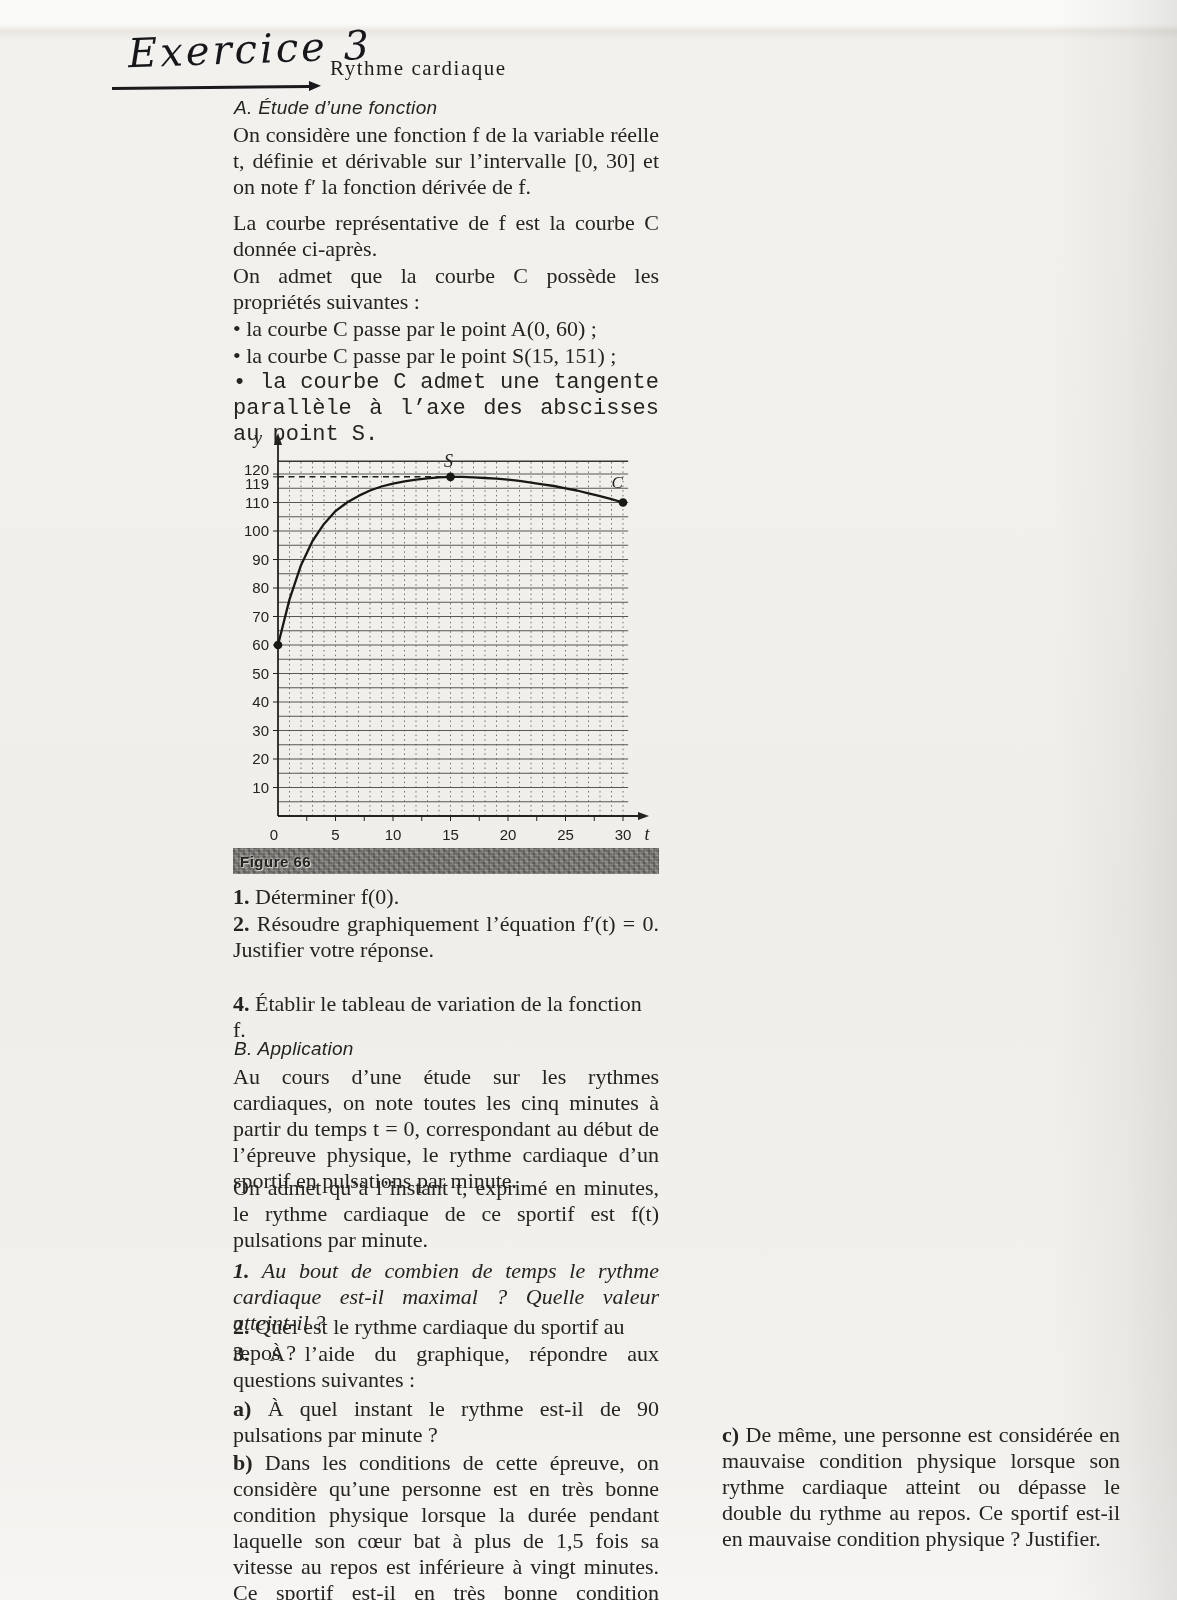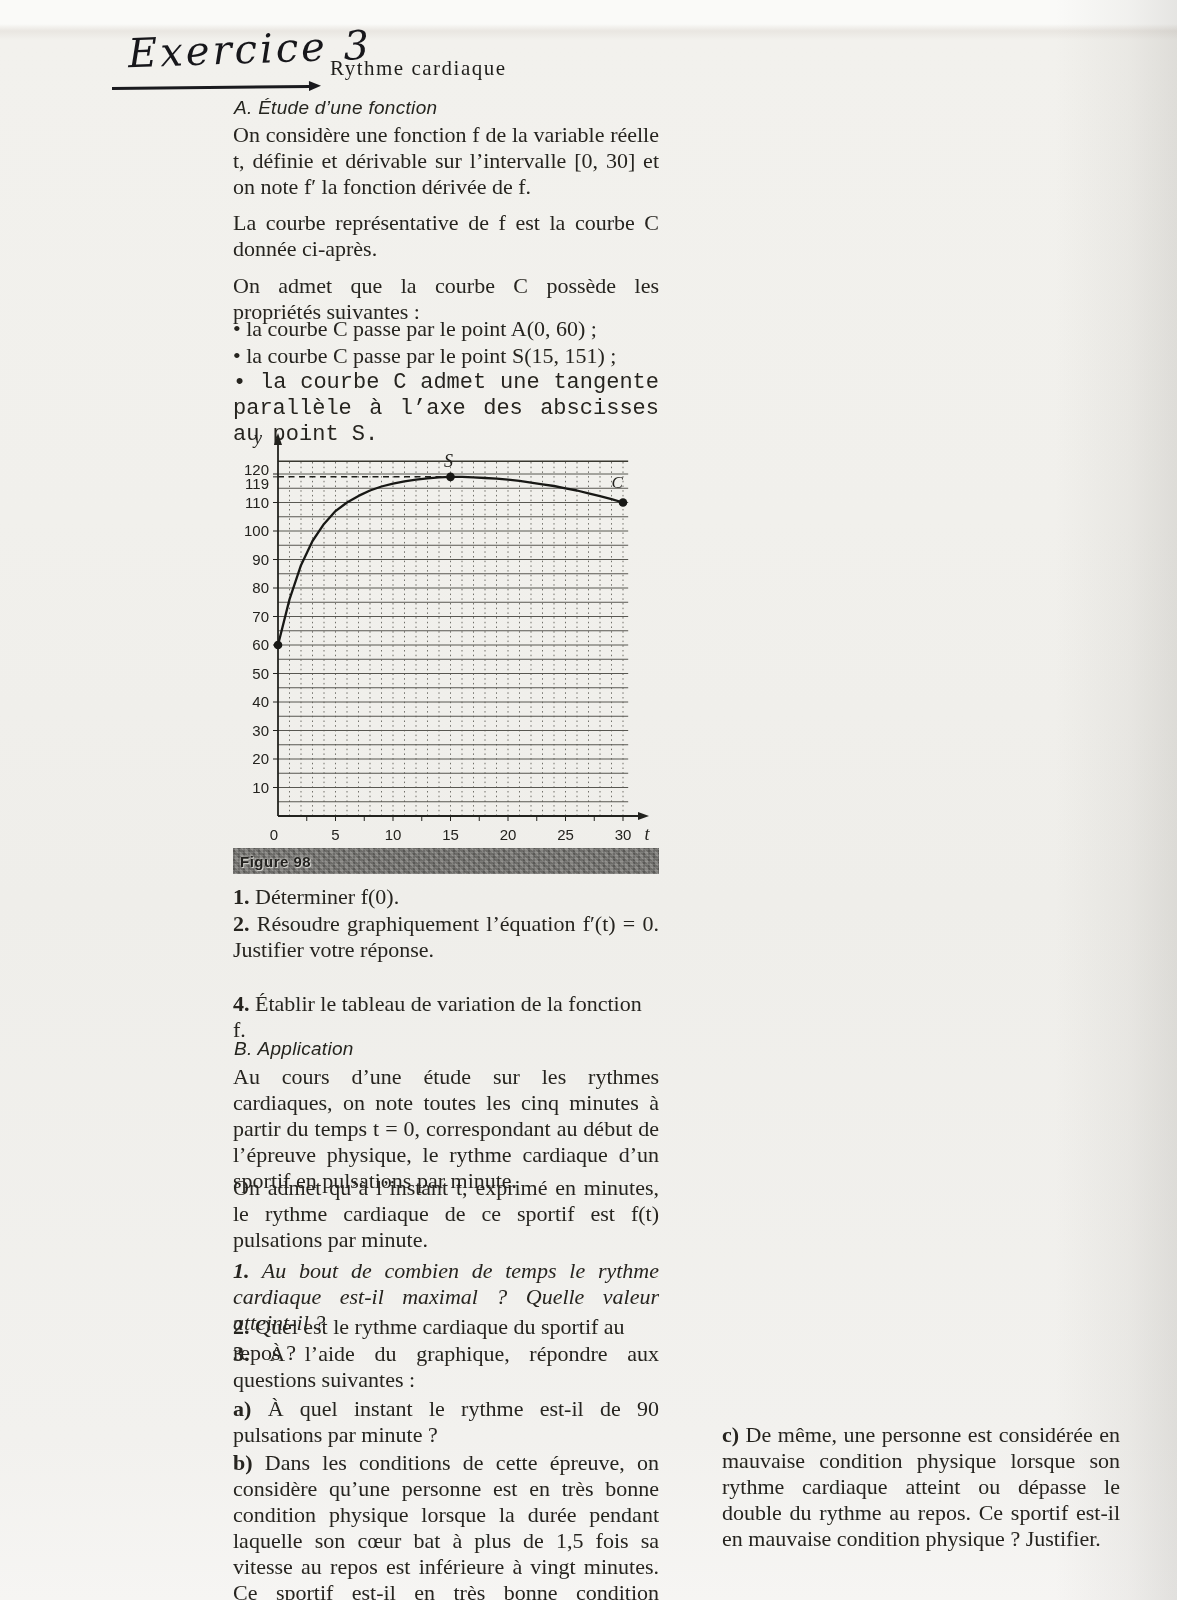--- a/index.html
+++ b/index.html
@@ -28,21 +28,21 @@
     font-size:19px;color:#25251f;letter-spacing:.3px;white-space:nowrap;
   }
   .hA{top:97px;} .hB{top:1038px;}
   .body{
     position:absolute;left:233px;width:426px;margin:0;
     font-size:22px;line-height:26px;text-align:justify;
     hyphens:auto;-webkit-hyphens:auto;color:#26241f;
   }
   .tl{text-align:left;}
   .mk{font-weight:700;}
-  .pA1{top:122px;} .pA2{top:210px;} .pA3{top:273px;font-family:Liberation Serif, serif;}
+  .pA1{top:122px;} .pA2{top:210px;} .pA3{top:263px;font-family:Liberation Serif, serif;}
   .bu0{top:316px;} .bu1{top:343px;} .bu2{top:370px;font-family:Liberation Mono, monospace;}
   .qa0{top:884px;} .qa1{top:911px;} .qa2{top:964px;} .qa3{top:991px;}
   .pB1{top:1064px;} .pB2{top:1175px;}
   .qb0{top:1258px;font-style:italic;} .qb1{top:1314px;} .qb2{top:1341px;}
   .sqa{top:1396px;} .sqb{top:1450px;}
   .sqc{top:1422px;left:722px;width:398px;}
   .chart{position:absolute;left:230px;top:428px;width:430px;height:418px;}
   .chart text{font-family:"Liberation Sans",sans-serif;font-size:15px;fill:#23221e;}
   .chart text.axis-letter,.chart text.point-label,.chart text.curve-label{
     font-family:"Liberation Serif",serif;font-style:italic;font-size:18px;}
@@ -190,21 +190,21 @@
       <text x="32" y="16" text-anchor="end" class="axis-letter">y</text>
       <text x="417" y="412" text-anchor="middle" class="axis-letter">t</text>
       <path d="M48.0 217.0 L59.5 171.4 L71.0 137.2 L82.5 113.0 L94.0 95.9 L105.5 83.1 L117.0 74.5 L128.5 67.9 L140.0 62.5 L151.5 58.5 L163.0 55.7 L174.5 53.4 L186.0 51.7 L197.5 50.3 L209.0 49.4 L220.5 48.8 L232.0 48.8 L243.5 49.4 L255.0 50.0 L266.5 50.6 L278.0 51.7 L289.5 52.8 L301.0 54.6 L312.5 56.3 L324.0 58.0 L335.5 60.3 L347.0 62.5 L358.5 65.4 L370.0 68.2 L381.5 71.1 L393.0 74.5 " fill="none" stroke="#181815" stroke-width="2.3" stroke-linejoin="round"></path>
       <circle cx="48" cy="217" r="4.3" fill="#181815"></circle>
       <circle cx="220.5" cy="48.849999999999966" r="4.3" fill="#181815"></circle>
       <text x="218.5" y="38.849999999999966" text-anchor="middle" class="point-label">S</text>
       <circle cx="393" cy="74.5" r="4.3" fill="#181815"></circle>
       <text x="381.5" y="59.68000000000001" class="curve-label">C</text>
     </svg>
   <div class="fig-banner">
-    <span>Figure 98</span>
+    <span>Figure 66</span>
   </div>
 
   <p class="body qa0 tl"><b class="mk">1.</b> <span>Déterminer f(0).</span></p>
   <p class="body qa1"><b class="mk">2.</b> <span>Résoudre graphiquement l’équation f′(t) = 0. Justifier votre réponse.</span></p>
   <p class="body qa3 tl"><b class="mk">4.</b> <span>Établir le tableau de variation de la fonction f.</span></p>
 
   <h2 class="heading hB">B. Application</h2>
   <p class="body pB1">Au cours d’une étude sur les rythmes cardiaques, on note toutes les cinq minutes à partir du temps t = 0, correspondant au début de l’épreuve physique, le rythme cardiaque d’un sportif en pulsations par minute.</p>
   <p class="body pB2">On admet qu’à l’instant t, exprimé en minutes, le rythme cardiaque de ce sportif est f(t) pulsations par minute.</p>
 

